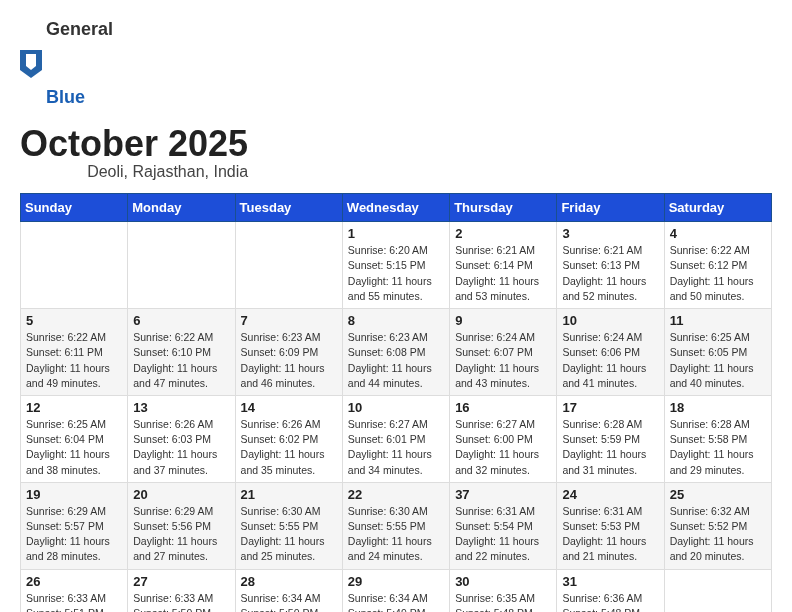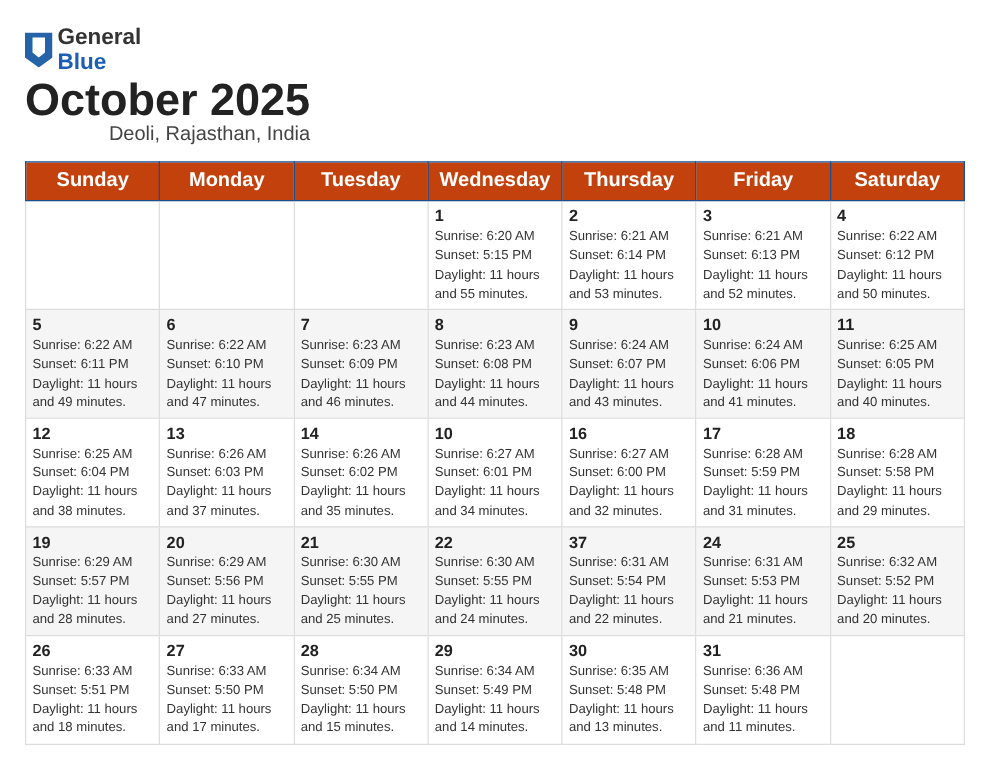--- a/index.html
+++ b/index.html
@@ -29,51 +29,53 @@
     }
     .logo-general {
       font-size: 18px;
       font-weight: bold;
       color: #333;
     }
     .logo-blue {
       font-size: 18px;
       font-weight: bold;
       color: #1a5fb4;
+      margin-top: 48px;
     }
     .logo-icon {
       width: 22px;
       height: 28px;
       margin-right: 4px;
     }
     .title-block {
       text-align: right;
     }
     .month-title {
       font-size: 36px;
       font-weight: bold;
       color: #222;
       line-height: 1.1;
+      margin-top: 16px;
     }
     .location {
       font-size: 16px;
       color: #444;
     }
     .calendar {
       width: 100%;
       border-collapse: collapse;
       border: 1px solid #ccc;
     }
     .calendar th {
-      background: #c2410c;
+      background: #1d4ed8;
       color: #fff;
-      font-size: 16px;
+      font-size: 13px;
       font-weight: bold;
       padding: 6px 4px;
-      text-align: center;
+      text-align: left;
       border: 1px solid #1a4f90;
     }
     .calendar td {
       vertical-align: top;
       border: 1px solid #ddd;
       padding: 4px 5px;
       min-height: 80px;
       width: calc(100% / 7);
       background: #fff;
     }

